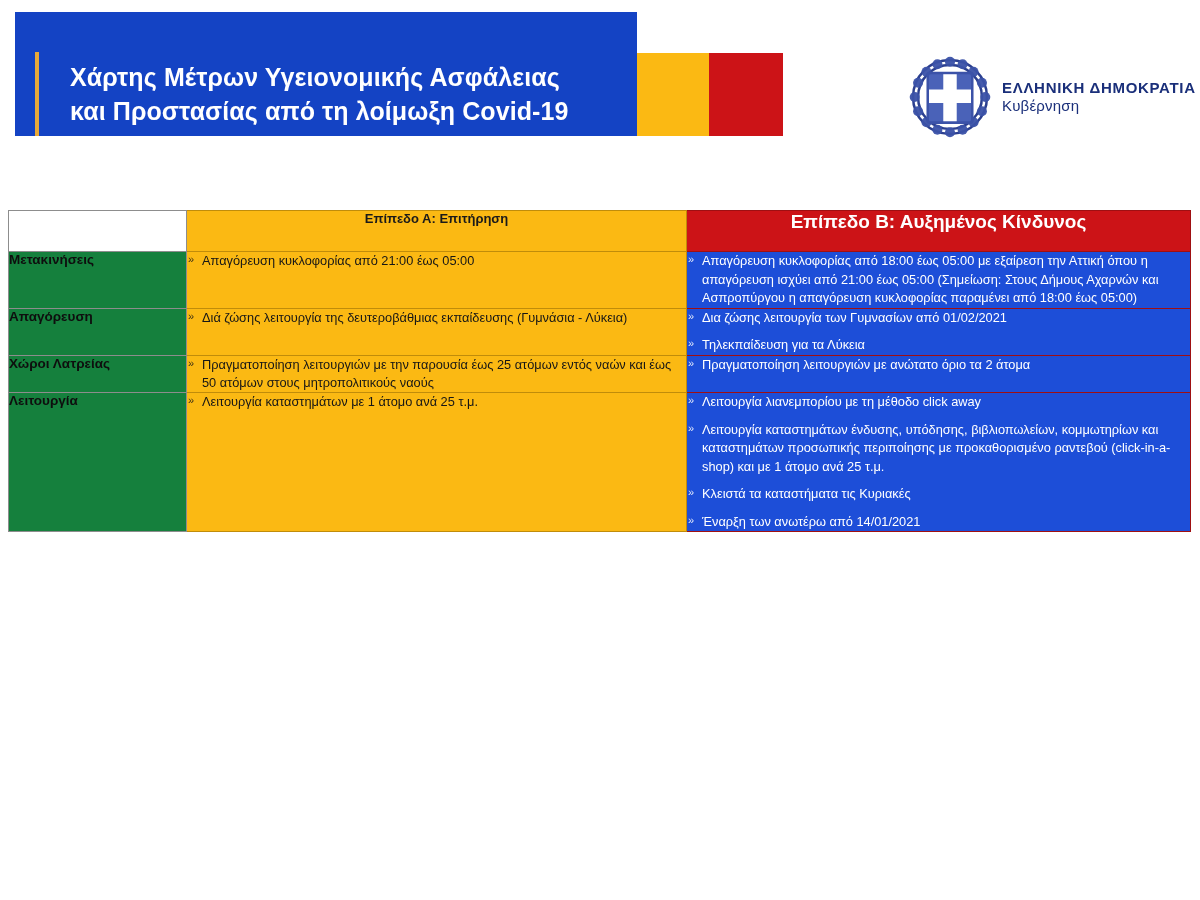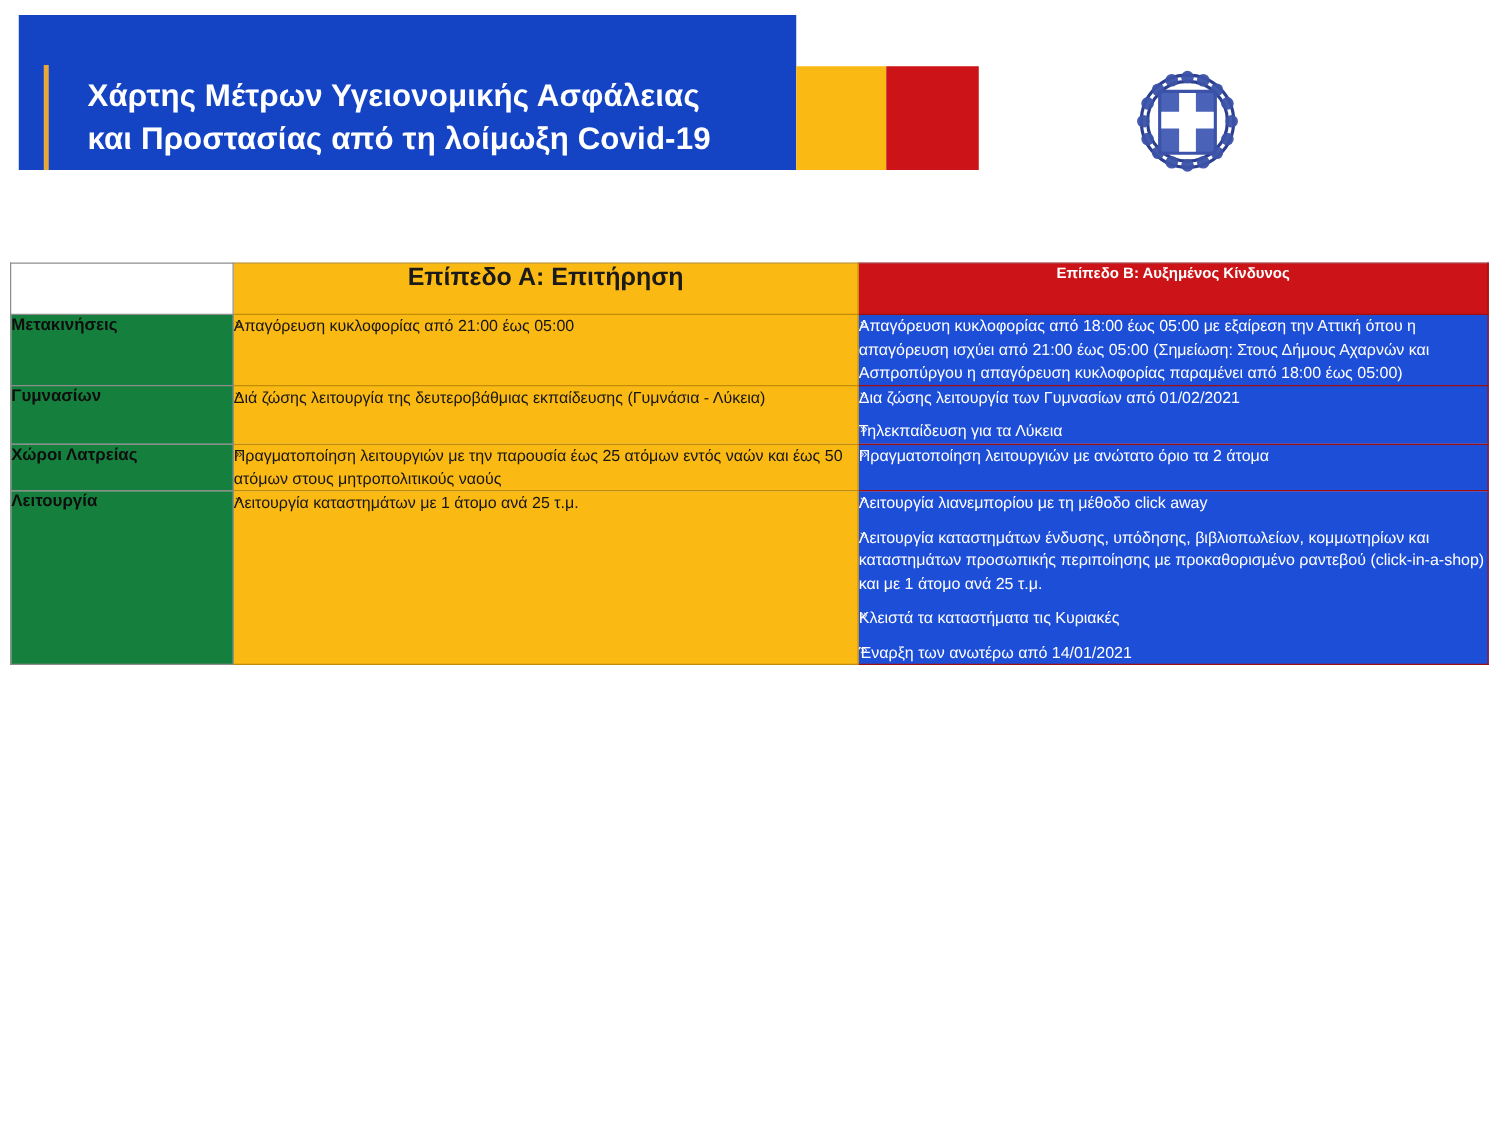--- a/index.html
+++ b/index.html
@@ -123,29 +123,29 @@
   
   .hdr-blank {
     background: #ffffff;
     border: 1px solid #8d8d8d;
     height: 40px;
   }
   .hdr-a {
     background: #fbb913;
     border: 1px solid #c08c0a;
     color: #1a1a1a;
-    font-size: 20px;
+    font-size: 13px;
     font-weight: 700;
     padding: 12px 0 10px 13px;
   }
   .hdr-b {
     background: #cc1317;
     border: 1px solid #9f0f12;
     color: #ffffff;
-    font-size: 12px;
+    font-size: 19px;
     font-weight: 700;
     padding: 12px 0 10px 13px;
     margin-left: 36px;
   }
 
   
   .cell-cat {
     background: #15803d;
     border: 1px solid #8d8d8d;
     font-size: 13.5px;
@@ -166,20 +166,21 @@
     padding: 11px 16px 10px 10px;
   }
 
   ul.bullets {
     margin: 0;
     padding: 0;
     list-style: none;
   }
   ul.bullets li {
     position: relative;
+    padding-left: 15px;
     margin-bottom: 9px;
     font-size: 12.8px;
     line-height: 1.42;
   }
   ul.bullets li:last-child { margin-bottom: 0; }
   ul.bullets li::before {
     content: "»";
     position: absolute;
     left: 1px;
     top: 0;
@@ -220,20 +221,24 @@
           <circle cx="12" cy="67" r="6"></circle>
         <circle cx="8" cy="50" r="6"></circle>
           <circle cx="12" cy="33" r="6"></circle>
         <circle cx="22" cy="20" r="6"></circle>
           <circle cx="35" cy="11" r="6"></circle>
       </g>
       <rect x="22" y="20" width="56" height="62" rx="3" fill="#3b52a8"></rect>
       <rect x="25" y="23" width="50" height="56" rx="2" fill="#4a62b8"></rect>
       <path d="M42 23 H58 V41 H75 V57 H58 V79 H42 V57 H25 V41 H42 Z" fill="#ffffff"></path>
     </svg>
+    <div class="logo-text">
+      <div class="logo-line1">ΕΛΛΗΝΙΚΗ ΔΗΜΟΚΡΑΤΙΑ</div>
+      <div class="logo-line2">Κυβέρνηση</div>
+    </div>
   </div>
 </div>
 
 <table class="measures-table">
   <colgroup>
     <col class="c-cat">
       <col class="c-a">
       <col class="c-b">
   </colgroup>
   <thead>
@@ -253,21 +258,21 @@
         </ul>
       </td>
       <td class="cell-b">
         <ul class="bullets">
           <li>Απαγόρευση κυκλοφορίας από 18:00 έως 05:00 με εξαίρεση την Αττική όπου η απαγόρευση ισχύει από 21:00 έως 05:00 (Σημείωση: Στους Δήμους Αχαρνών και Ασπροπύργου η απαγόρευση κυκλοφορίας παραμένει από 18:00 έως 05:00)</li>
         </ul>
       </td>
     </tr>
 
     <tr>
-      <td class="cell-cat">Γυμνασίων</td>
+      <td class="cell-cat">Απαγόρευση</td>
       <td class="cell-a">
         <ul class="bullets">
           <li>Διά ζώσης λειτουργία της δευτεροβάθμιας εκπαίδευσης (Γυμνάσια - Λύκεια)</li>
         </ul>
       </td>
       <td class="cell-b">
         <ul class="bullets">
           <li>Δια ζώσης λειτουργία των Γυμνασίων από 01/02/2021</li>
           <li>Τηλεκπαίδευση για τα Λύκεια</li>
         </ul>

